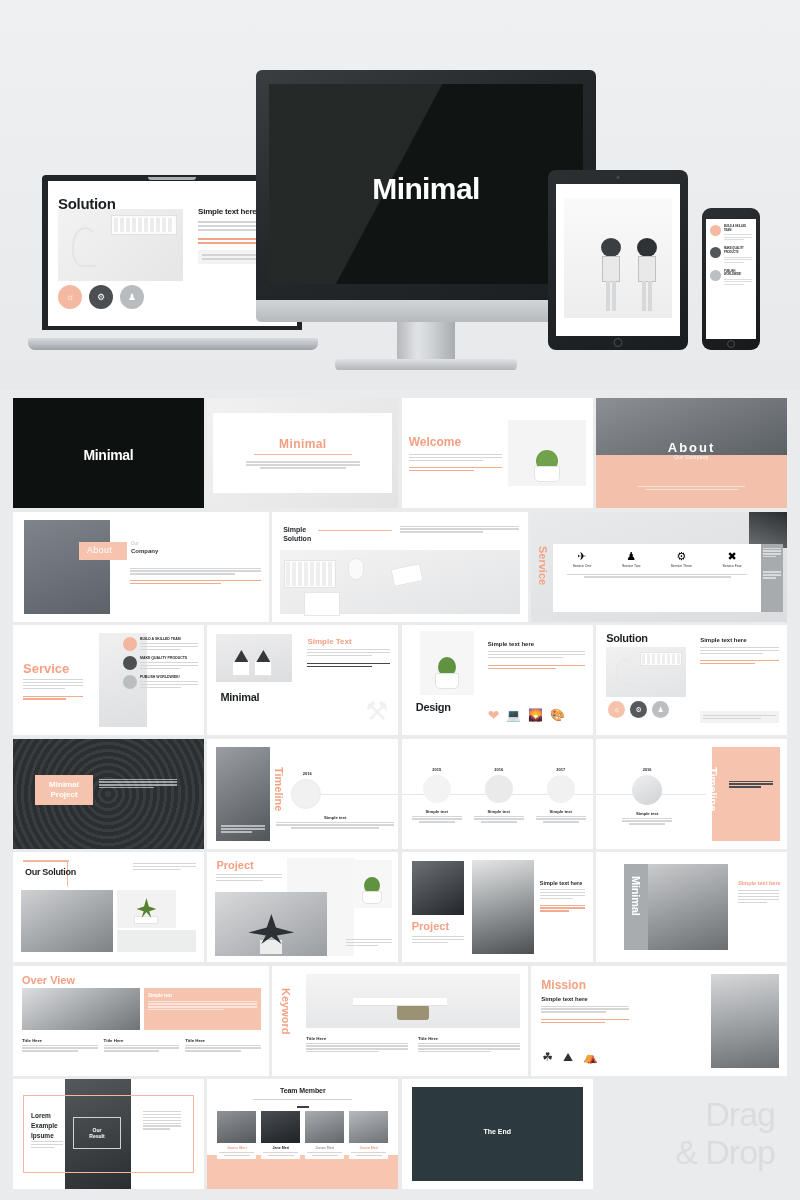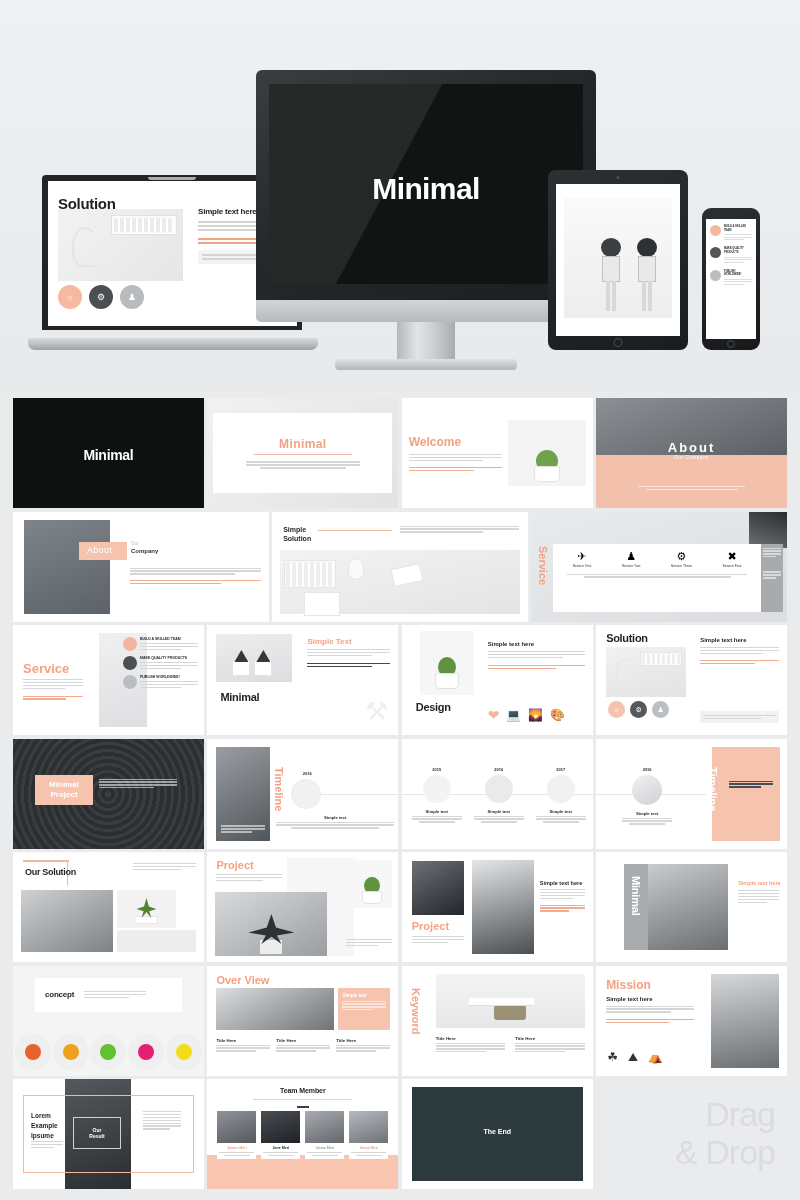--- a/index.html
+++ b/index.html
@@ -645,48 +645,20 @@
             <div class="l"></div>
             <div class="l"></div>
             <div class="l"></div>
             <div class="l" style="width:70%"></div>
           </div>
       </div>
     </div>
 
     <div class="row">
 
-      <div class="cell">
-        <div class="full" style="background:#f4f4f5"></div>
-        <div style="position:absolute;left:22px;top:12px;right:22px;height:34px;background:#fff;display:flex;align-items:center;padding:0 10px;gap:10px">
-          <div style="font-size:8px;font-weight:700;color:#1d2023;letter-spacing:-.2px">concept</div>
-          <div class="mini-lines" style="flex:1;max-width:62px">
-              <div class="l"></div>
-              <div class="l"></div>
-              <div class="l" style="width:72%"></div>
-            </div>
-        </div>
-        <div style="position:absolute;left:0;right:0;bottom:6px;display:flex;justify-content:space-between;padding:0 2px">
-          <div class="circ" style="width:36px;height:36px;background:#efefef;display:flex;align-items:center;justify-content:center">
-              <div class="circ" style="width:16px;height:16px;background:#e8622e"></div>
-            </div>
-          <div class="circ" style="width:36px;height:36px;background:#efefef;display:flex;align-items:center;justify-content:center">
-              <div class="circ" style="width:16px;height:16px;background:#f0a01e"></div>
-            </div>
-          <div class="circ" style="width:36px;height:36px;background:#efefef;display:flex;align-items:center;justify-content:center">
-              <div class="circ" style="width:16px;height:16px;background:#62c12f"></div>
-            </div>
-          <div class="circ" style="width:36px;height:36px;background:#efefef;display:flex;align-items:center;justify-content:center">
-              <div class="circ" style="width:16px;height:16px;background:#e51f72"></div>
-            </div>
-          <div class="circ" style="width:36px;height:36px;background:#efefef;display:flex;align-items:center;justify-content:center">
-              <div class="circ" style="width:16px;height:16px;background:#f3dc1b"></div>
-            </div>
-        </div>
-      </div>
 
       <div class="cell">
         <div class="pk" style="position:absolute;left:9px;top:8px;font-size:11px;font-weight:600">Over View</div>
         <div style="position:absolute;left:9px;top:22px;width:118px;height:42px;background:linear-gradient(150deg,#dcdee0,#6f7376)"></div>
         <div style="position:absolute;left:131px;top:22px;right:8px;height:42px;background:#f6c3ae;padding:5px 4px">
           <div style="font-size:4.5px;font-weight:700;color:#fff">Simple text</div>
           <div class="mini-lines" style="margin-top:3px">
               <div class="l w"></div>
               <div class="l w"></div>
               <div class="l w"></div>

